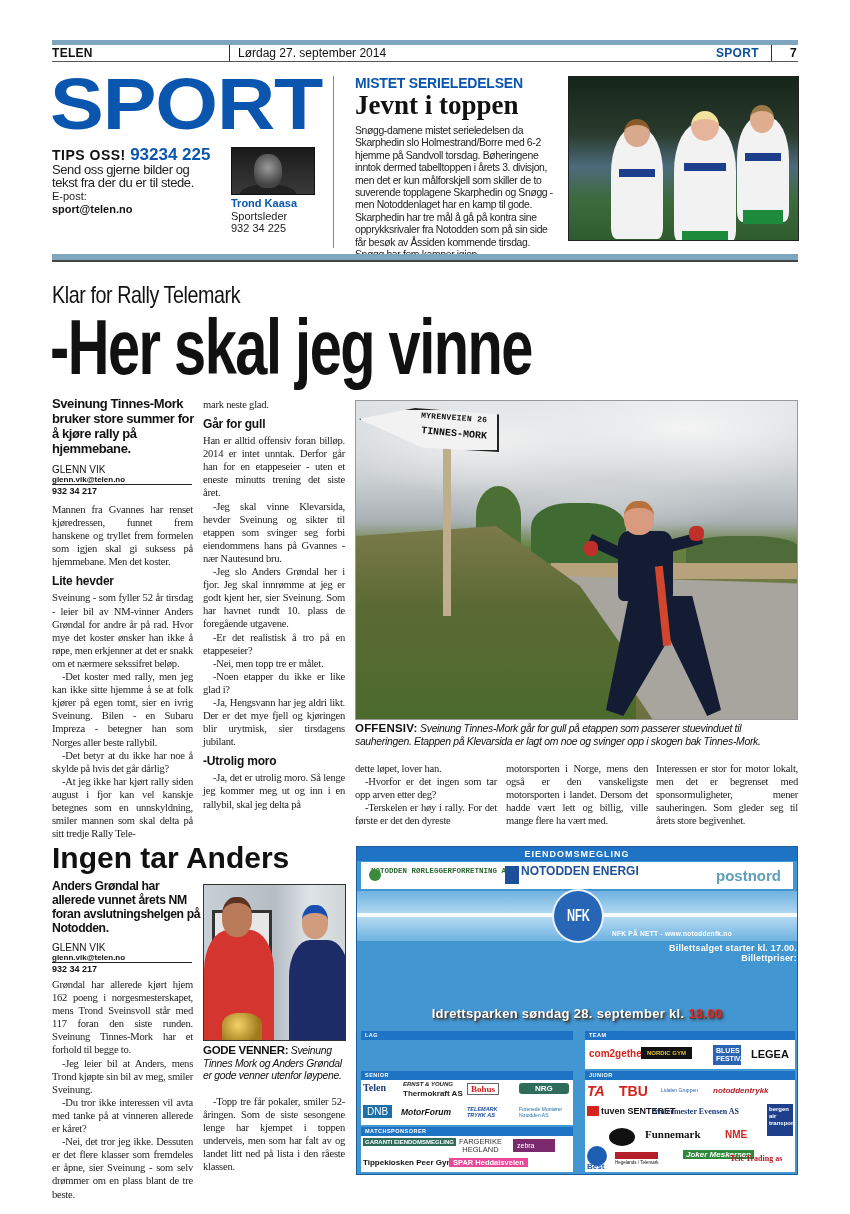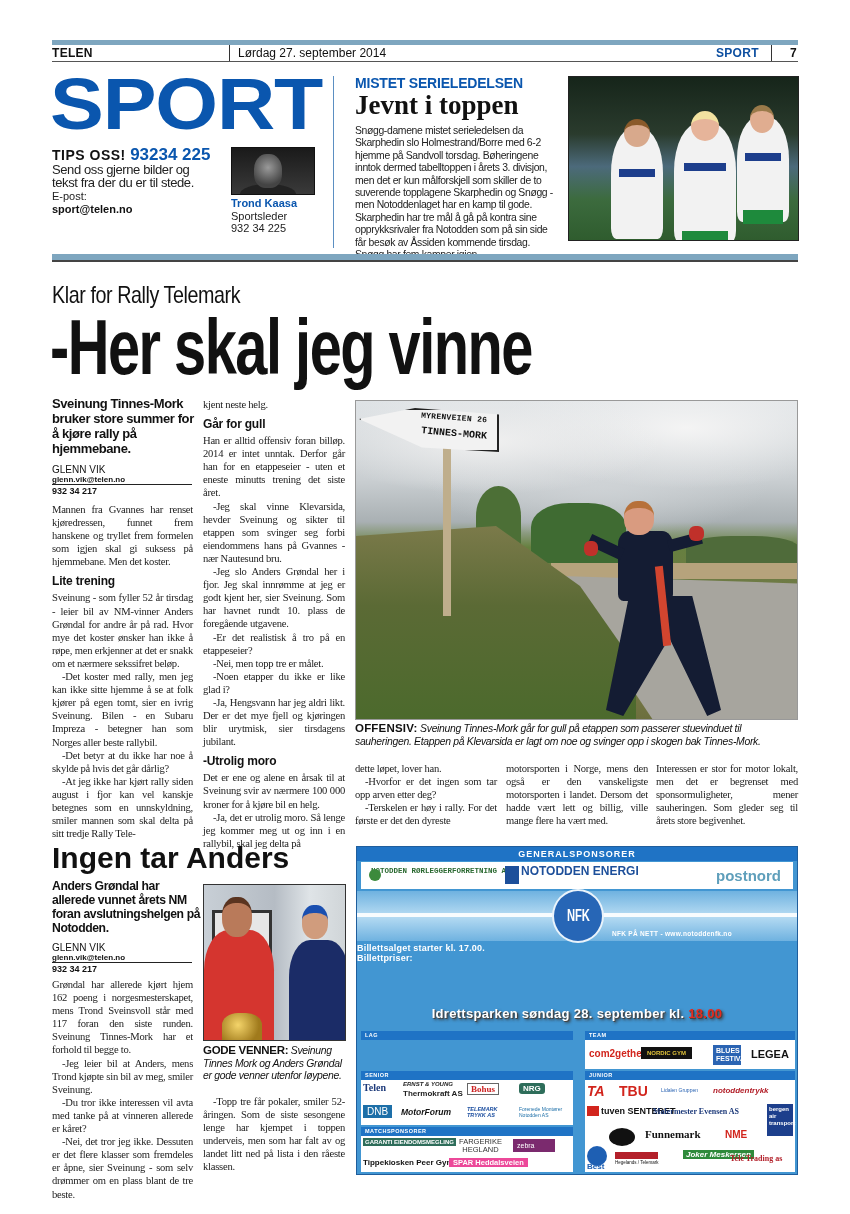--- a/index.html
+++ b/index.html
@@ -123,21 +123,21 @@
   .sp1 { position: absolute; left: 10px; top: 4px; font: bold 7.5px/9px "Liberation Serif", serif; color: #2c6a32; }
   .sp1-icon { position: absolute; left: -2px; top: 3px; width: 12px; height: 12px; border-radius: 50%; background: #3c8a3c; }
   .sp2 { position: absolute; left: 160px; top: 4px; font: 900 12px/10px "Liberation Sans", sans-serif; color: #1d4f9a; }
   .sp2-box { position: absolute; left: -16px; top: 0; width: 14px; height: 18px; background: #1d4f9a; }
   .sp3 { position: absolute; right: 12px; top: 5px; font: bold 15px "Liberation Sans", sans-serif; color: #5f9fbb; }
   .ad-light { position: absolute; left: 0; top: 44px; width: 100%; height: 50px; background: linear-gradient(180deg, #6fb2e0, #b7dcf3 50%, #6fb2e0); }
   .ad-light-line { position: absolute; left: 0; top: 66px; width: 100%; height: 4px; background: #fff; opacity: 0.9; }
   .ad-logo { position: absolute; left: 195px; top: 42px; width: 52px; height: 54px; border-radius: 50%; background: #2766b6; border: 2px solid #e9f3fb; text-align: center; }
   .ad-logo-text { font: 900 16px/50px "Liberation Sans", sans-serif; color: #fff; transform: scaleX(0.7); display: inline-block; }
   .ad-url { position: absolute; left: 255px; top: 83px; font: bold 6.5px "Liberation Sans", sans-serif; color: #fff; letter-spacing: 0.3px; }
-  .ad-line { position: absolute; width: 100%; text-align: left; font: bold 9px/10px "Liberation Sans", sans-serif; color: #fff; letter-spacing: 0.2px; }
+  .ad-line { position: absolute; width: 100%; text-align: right; font: bold 9px/10px "Liberation Sans", sans-serif; color: #fff; letter-spacing: 0.2px; }
   .ad-l1 { top: 96px; }
   .ad-l2 { top: 106px; }
   .ad-l3 { top: 117px; }
   .ad-match { position: absolute; width: 100%; top: 135px; text-align: center; font: 900 20px/1 "Liberation Sans", sans-serif; color: #fff; text-shadow: 1px 1px 0 #444, 2px 2px 3px #333; letter-spacing: 0.3px; }
   .ad-venue { position: absolute; width: 100%; top: 160px; text-align: center; font: 900 13px/1 "Liberation Sans", sans-serif; color: #fff; text-shadow: 1px 1px 0 #444, 2px 2px 3px #333; letter-spacing: 0.3px; }
   .ad-venue .time { color: #e52a1d; }
 
   .ad-panel { position: absolute; background: #fff; }
   .ad-panel-hdr { position: absolute; height: 9px; background: #1f73c5; font: bold 5.5px/9px "Liberation Sans", sans-serif; color: #fff; padding-left: 4px; letter-spacing: 0.5px; }
   .logo { position: absolute; font-family: "Liberation Sans", sans-serif; white-space: nowrap; }
@@ -201,38 +201,37 @@
 <div class="abs rally-headline">-Her skal jeg vinne</div>
 
 <div class="abs lead">Sveinung Tinnes-Mork bruker store summer for å kjøre rally på hjemmebane.</div>
 <div class="abs byline-name">GLENN VIK</div>
 <div class="abs byline-email">glenn.vik@telen.no</div>
 <div class="abs byline-rule"></div>
 <div class="abs byline-phone">932 34 217</div>
 
 <div class="abs col col1">
     <p>Mannen fra Gvannes har renset kjøredressen, funnet frem hanskene og tryllet frem formelen som igjen skal gi suksess på hjemmebane. Men det koster.</p>
-    <h4>Lite trening</h4>
+    <h4>Lite hevder</h4>
     <p>Sveinung - som fyller 52 år tirsdag - leier bil av NM-vinner Anders Grøndal for andre år på rad. Hvor mye det koster ønsker han ikke å røpe, men erkjenner at det er snakk om et nærmere sekssifret beløp.</p>
     <p class="ind">-Det koster med rally, men jeg kan ikke sitte hjemme å se at folk kjører på egen tomt, sier en ivrig Sveinung. Bilen - en Subaru Impreza - betegner han som Norges aller beste rallybil.</p>
     <p class="ind">-Det betyr at du ikke har noe å skylde på hvis det går dårlig?</p>
     <p class="ind">-At jeg ikke har kjørt rally siden august i fjor kan vel kanskje betegnes som en unnskyldning, smiler mannen som skal delta på sitt tredje Rally Tele-</p>
   </div>
 <div class="abs col col2">
-    <p>kjent neste helg.</p>
+    <p>mark neste glad.</p>
     <h4>Går for gull</h4>
     <p>Han er alltid offensiv foran billøp. 2014 er intet unntak. Derfor går han for en etappeseier - uten et eneste minutts trening det siste året.</p>
     <p class="ind">-Jeg skal vinne Klevarsida, hevder Sveinung og sikter til etappen som svinger seg forbi eiendommens hans på Gvannes - nær Nautesund bru.</p>
     <p class="ind">-Jeg slo Anders Grøndal her i fjor. Jeg skal innrømme at jeg er godt kjent her, sier Sveinung. Som har havnet rundt 10. plass de foregående utgavene.</p>
     <p class="ind">-Er det realistisk å tro på en etappeseier?</p>
     <p class="ind">-Nei, men topp tre er målet.</p>
     <p class="ind">-Noen etapper du ikke er like glad i?</p>
     <p class="ind">-Ja, Hengsvann har jeg aldri likt. Der er det mye fjell og kjøringen blir urytmisk, sier tirsdagens jubilant.</p>
     <h4>-Utrolig moro</h4>
-    <p>Det er ene og alene en årsak til at Sveinung svir av nærmere 100 000 kroner for å kjøre bil en helg.</p>
     <p class="ind">-Ja, det er utrolig moro. Så lenge jeg kommer meg ut og inn i en rallybil, skal jeg delta på</p>
   </div>
 
 <div class="abs rally-photo">
   <div class="rp-clouds"></div>
   <div class="rp-trees2"></div>
   <div class="rp-trees"></div>
   <div class="rp-hill"></div>
   <div class="rp-field"></div>
   <div class="rp-road"></div>
@@ -290,21 +289,21 @@
 </div>
 <div class="abs anders-caption">
   <b>GODE VENNER:</b>
   <span>Sveinung Tinnes Mork og Anders Grøndal er gode venner utenfor løypene.</span>
 </div>
 <div class="abs col acol2">
     <p class="ind">-Topp tre får pokaler, smiler 52-åringen. Som de siste sesongene lenge har kjempet i toppen underveis, men som har falt av og landet litt ned på lista i den råeste klassen.</p>
   </div>
 
 <div class="abs ad">
-  <div class="ad-gen">GENERALSPONSORER</div>
+  <div class="ad-gen">EIENDOMSMEGLING</div>
   <div class="ad-gen-row">
     <div class="sp1">
       <span class="sp1-icon abs"></span>
       <span style="margin-left:0;display:inline-block;width:140px;font-family:Liberation Mono, monospace;">NOTODDEN RØRLEGGERFORRETNING AS</span>
     </div>
     <div class="sp2">
       <span class="sp2-box"></span>
       <span>NOTODDEN ENERGI</span>
     </div>
     <div class="sp3">postnord</div>
@@ -329,21 +328,21 @@
     <span class="logo" style="left:128px;top:5px;font-size:7px;font-weight:900;color:#fff;background:#2b64b3;padding:2px 3px;width:28px;white-space:normal;line-height:8px;">BLUES FESTIVAL</span>
     <span class="logo" style="left:166px;top:8px;font-size:11px;font-weight:bold;color:#111;">LEGEA</span>
   </div>
 
   <div class="ad-panel-hdr" style="left:4px;top:224px;width:212px;">SENIOR</div>
   <div class="ad-panel" style="left:4px;top:233px;width:212px;height:45px;">
     <span class="logo" style="left:2px;top:2px;font:bold 10px 'Liberation Serif',serif;color:#1d3a7a;">Telen</span>
     <span class="logo" style="left:42px;top:1px;font-size:6px;font-weight:bold;font-style:italic;color:#222;">ERNST &amp; YOUNG</span>
     <span class="logo" style="left:42px;top:9px;font-size:8px;font-weight:900;color:#222;">Thermokraft AS</span>
     <span class="logo" style="left:106px;top:3px;font:bold 9px 'Liberation Serif',serif;color:#c22;border:1px solid #666;padding:0 3px;">Bohus</span>
-    <span class="logo" style="left:158px;top:3px;font-size:8px;font-weight:900;color:#fff;background:#2e6d5a;padding:1px 4px;border-radius:3px;">NRG</span>
+    <span class="logo" style="left:158px;top:3px;font-size:8px;font-weight:900;color:#fff;background:#2e6d5a;padding:1px 16px;border-radius:3px;">NRG</span>
     <span class="logo" style="left:2px;top:25px;font-size:10px;color:#fff;background:#1d6fa8;padding:1px 4px;">DNB</span>
     <span class="logo" style="left:40px;top:27px;font-size:8.5px;font-weight:900;font-style:italic;color:#111;">MotorForum</span>
     <span class="logo" style="left:106px;top:26px;font-size:5.5px;font-weight:900;font-style:italic;color:#1d4fa0;width:44px;white-space:normal;line-height:6px;">TELEMARK TRYKK AS</span>
     <span class="logo" style="left:158px;top:26px;font-size:5px;color:#1d6fa8;width:52px;white-space:normal;line-height:6px;">Forenede Montører Notodden AS</span>
   </div>
 
   <div class="ad-panel-hdr" style="left:4px;top:280px;width:212px;">MATCHSPONSORER</div>
   <div class="ad-panel" style="left:4px;top:289px;width:212px;height:36px;">
     <span class="logo" style="left:2px;top:3px;font-size:6px;color:#333;"><span style="background:#2e6d5a;color:#fff;font-weight:900;padding:1px 2px;">GARANTI EIENDOMSMEGLING</span></span>
     <span class="logo" style="left:92px;top:2px;font-size:7.5px;color:#333;width:55px;white-space:normal;line-height:8px;text-align:center;">FARGERIKE HEGLAND</span>

